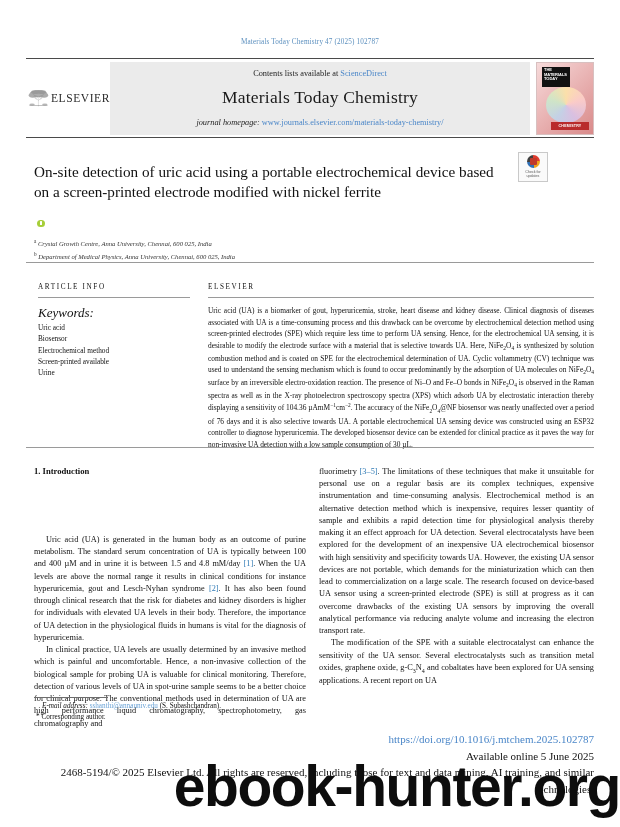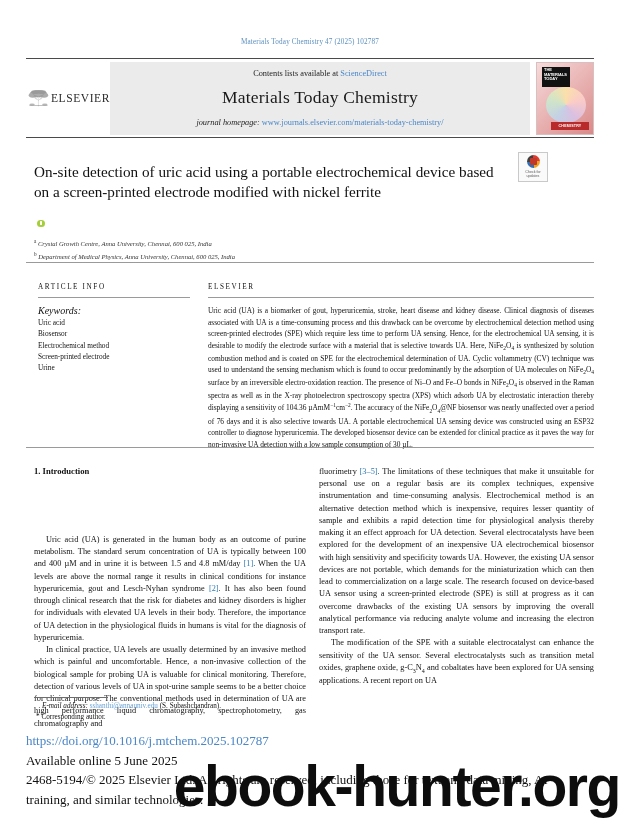--- a/index.html
+++ b/index.html
@@ -276,21 +276,21 @@
     letter-spacing: 1.6px;
     color: #111;
     font-family: "Liberation Serif", serif;
   }
   .sec-rule {
     border-top: 0.7px solid #9a9a9a;
     margin-top: 6px;
     margin-bottom: 7px;
   }
   .kw-title {
-    font-size: 10px;
+    font-size: 13px;
     font-style: italic;
     color: #111;
     margin-bottom: 1px;
   }
   .kw-list {
     font-size: 7.3px;
     line-height: 1.55;
     color: #111;
   }
   .abstract-text {
@@ -355,23 +355,24 @@
   .footnote .fn-line { padding-left: 8px; }
   .footnote .fn-star { margin-left: -6px; }
   .footnote em { font-style: italic; }
   .footnote a { color: #6ba3d6; text-decoration: none; }
 
   .pubinfo {
     position: absolute;
     top: 731px;
     left: 26px;
     width: 568px;
-    font-size: 13px;
+    font-size: 11px;
     line-height: 1.5;
     color: #111;
+    text-align: right;
   }
   .pubinfo .doi { color: #4a86c8; }
 
   
   .watermark {
     position: absolute;
     left: 0;
     top: 758px;
     width: 620px;
     text-align: right;
@@ -463,21 +464,21 @@
   <div class="rule-authors"></div>
 
   <div class="info-col">
     <div class="sec-head">ARTICLE INFO</div>
     <div class="sec-rule"></div>
     <div class="kw-title">Keywords:</div>
     <div class="kw-list">
       <div>Uric acid</div>
       <div>Biosensor</div>
       <div>Electrochemical method</div>
-      <div>Screen-printed electrode</div>
+      <div>Screen-printed available</div>
       <div>Urine</div>
     </div>
   </div>
 
   <div class="abs-col">
     <div class="sec-head">ELSEVIER</div>
     <div class="sec-rule"></div>
     <div class="abstract-text">Uric acid (UA) is a biomarker of gout, hyperuricemia, stroke, heart disease and kidney disease. Clinical diagnosis of diseases associated with UA is a time-consuming process and this drawback can be overcome by electrochemical detection method using screen-printed electrodes (SPE) which require less time to perform UA sensing. Hence, for the electrochemical UA sensing, it is desirable to modify the electrode surface with a material that is selective towards UA. Here, NiFe<sub>2</sub>O<sub>4</sub> is synthesized by solution combustion method and is coated on SPE for the electrochemical determination of UA. Cyclic voltammetry (CV) technique was used to understand the sensing mechanism which is found to occur predominantly by the adsorption of UA molecules on NiFe<sub>2</sub>O<sub>4</sub> surface by an irreversible electro-oxidation reaction. The presence of Ni–O and Fe–O bonds in NiFe<sub>2</sub>O<sub>4</sub> is observed in the Raman spectra as well as in the X-ray photoelectron spectroscopy spectra (XPS) which adsorb UA by electrostatic interaction thereby displaying a sensitivity of 104.36 µAmM<sup>−1</sup>cm<sup>−2</sup>. The accuracy of the NiFe<sub>2</sub>O<sub>4</sub>@NF biosensor was nearly unaffected over a period of 76 days and it is also selective towards UA. A portable electrochemical UA sensing device was constructed using an ESP32 controller to diagnose hyperuricemia. The developed biosensor device can be extended for clinical practice as it paves the way for non-invasive UA detection with a low sample consumption of 30 µL.</div>
   </div>
 

